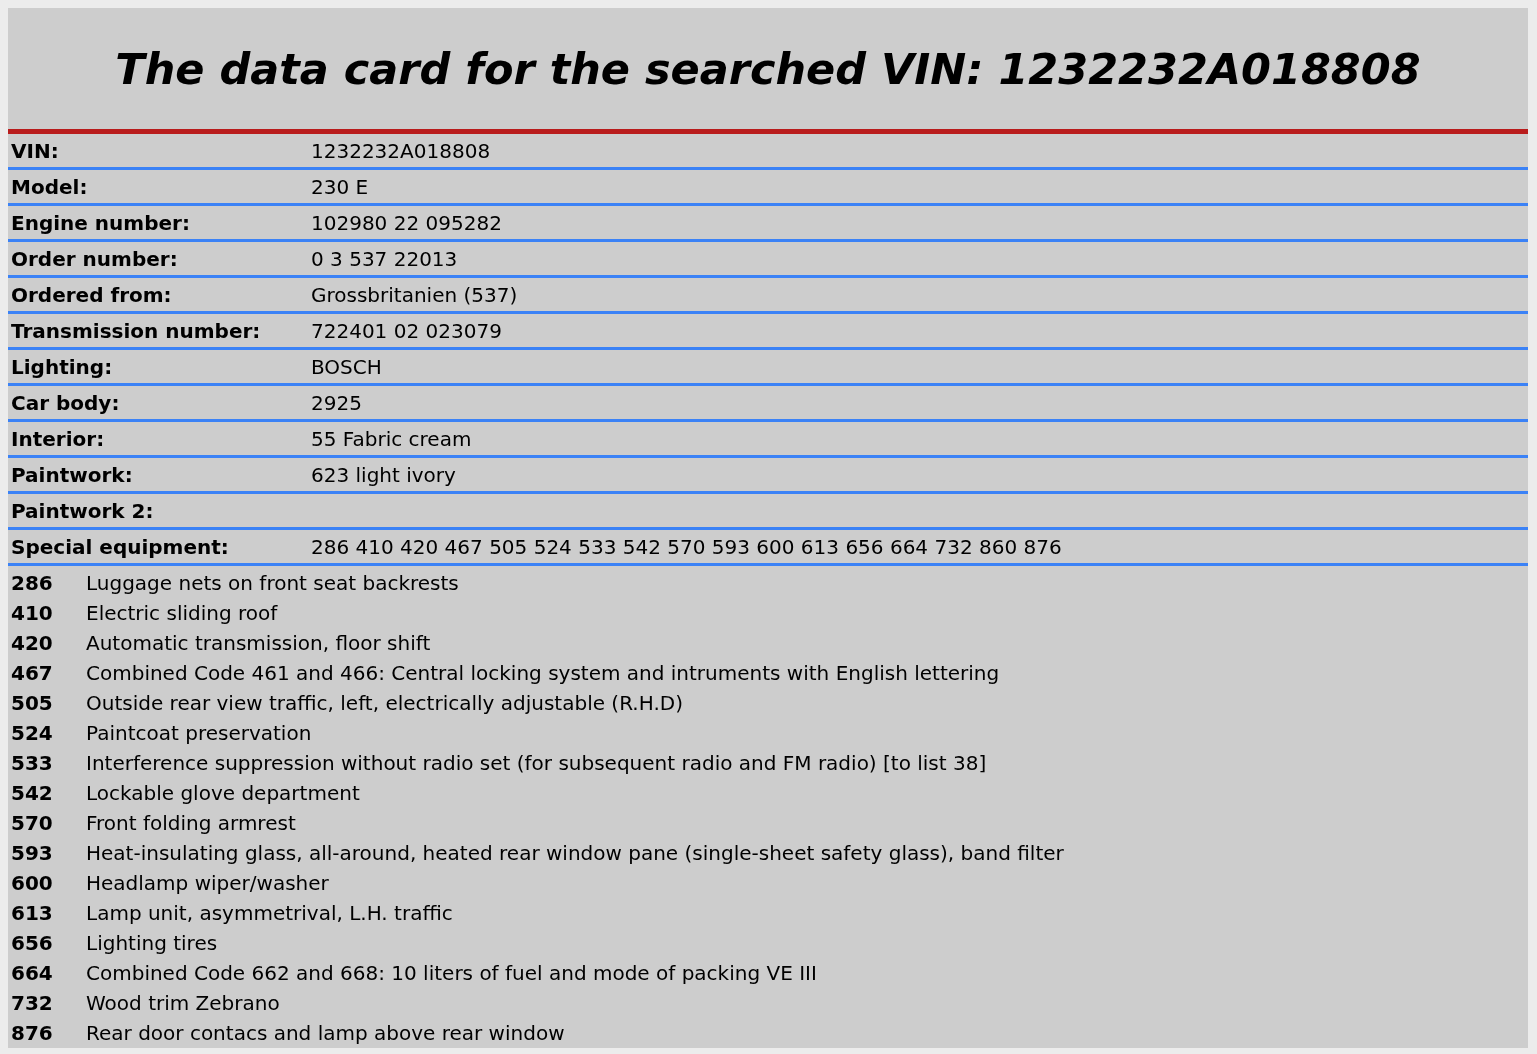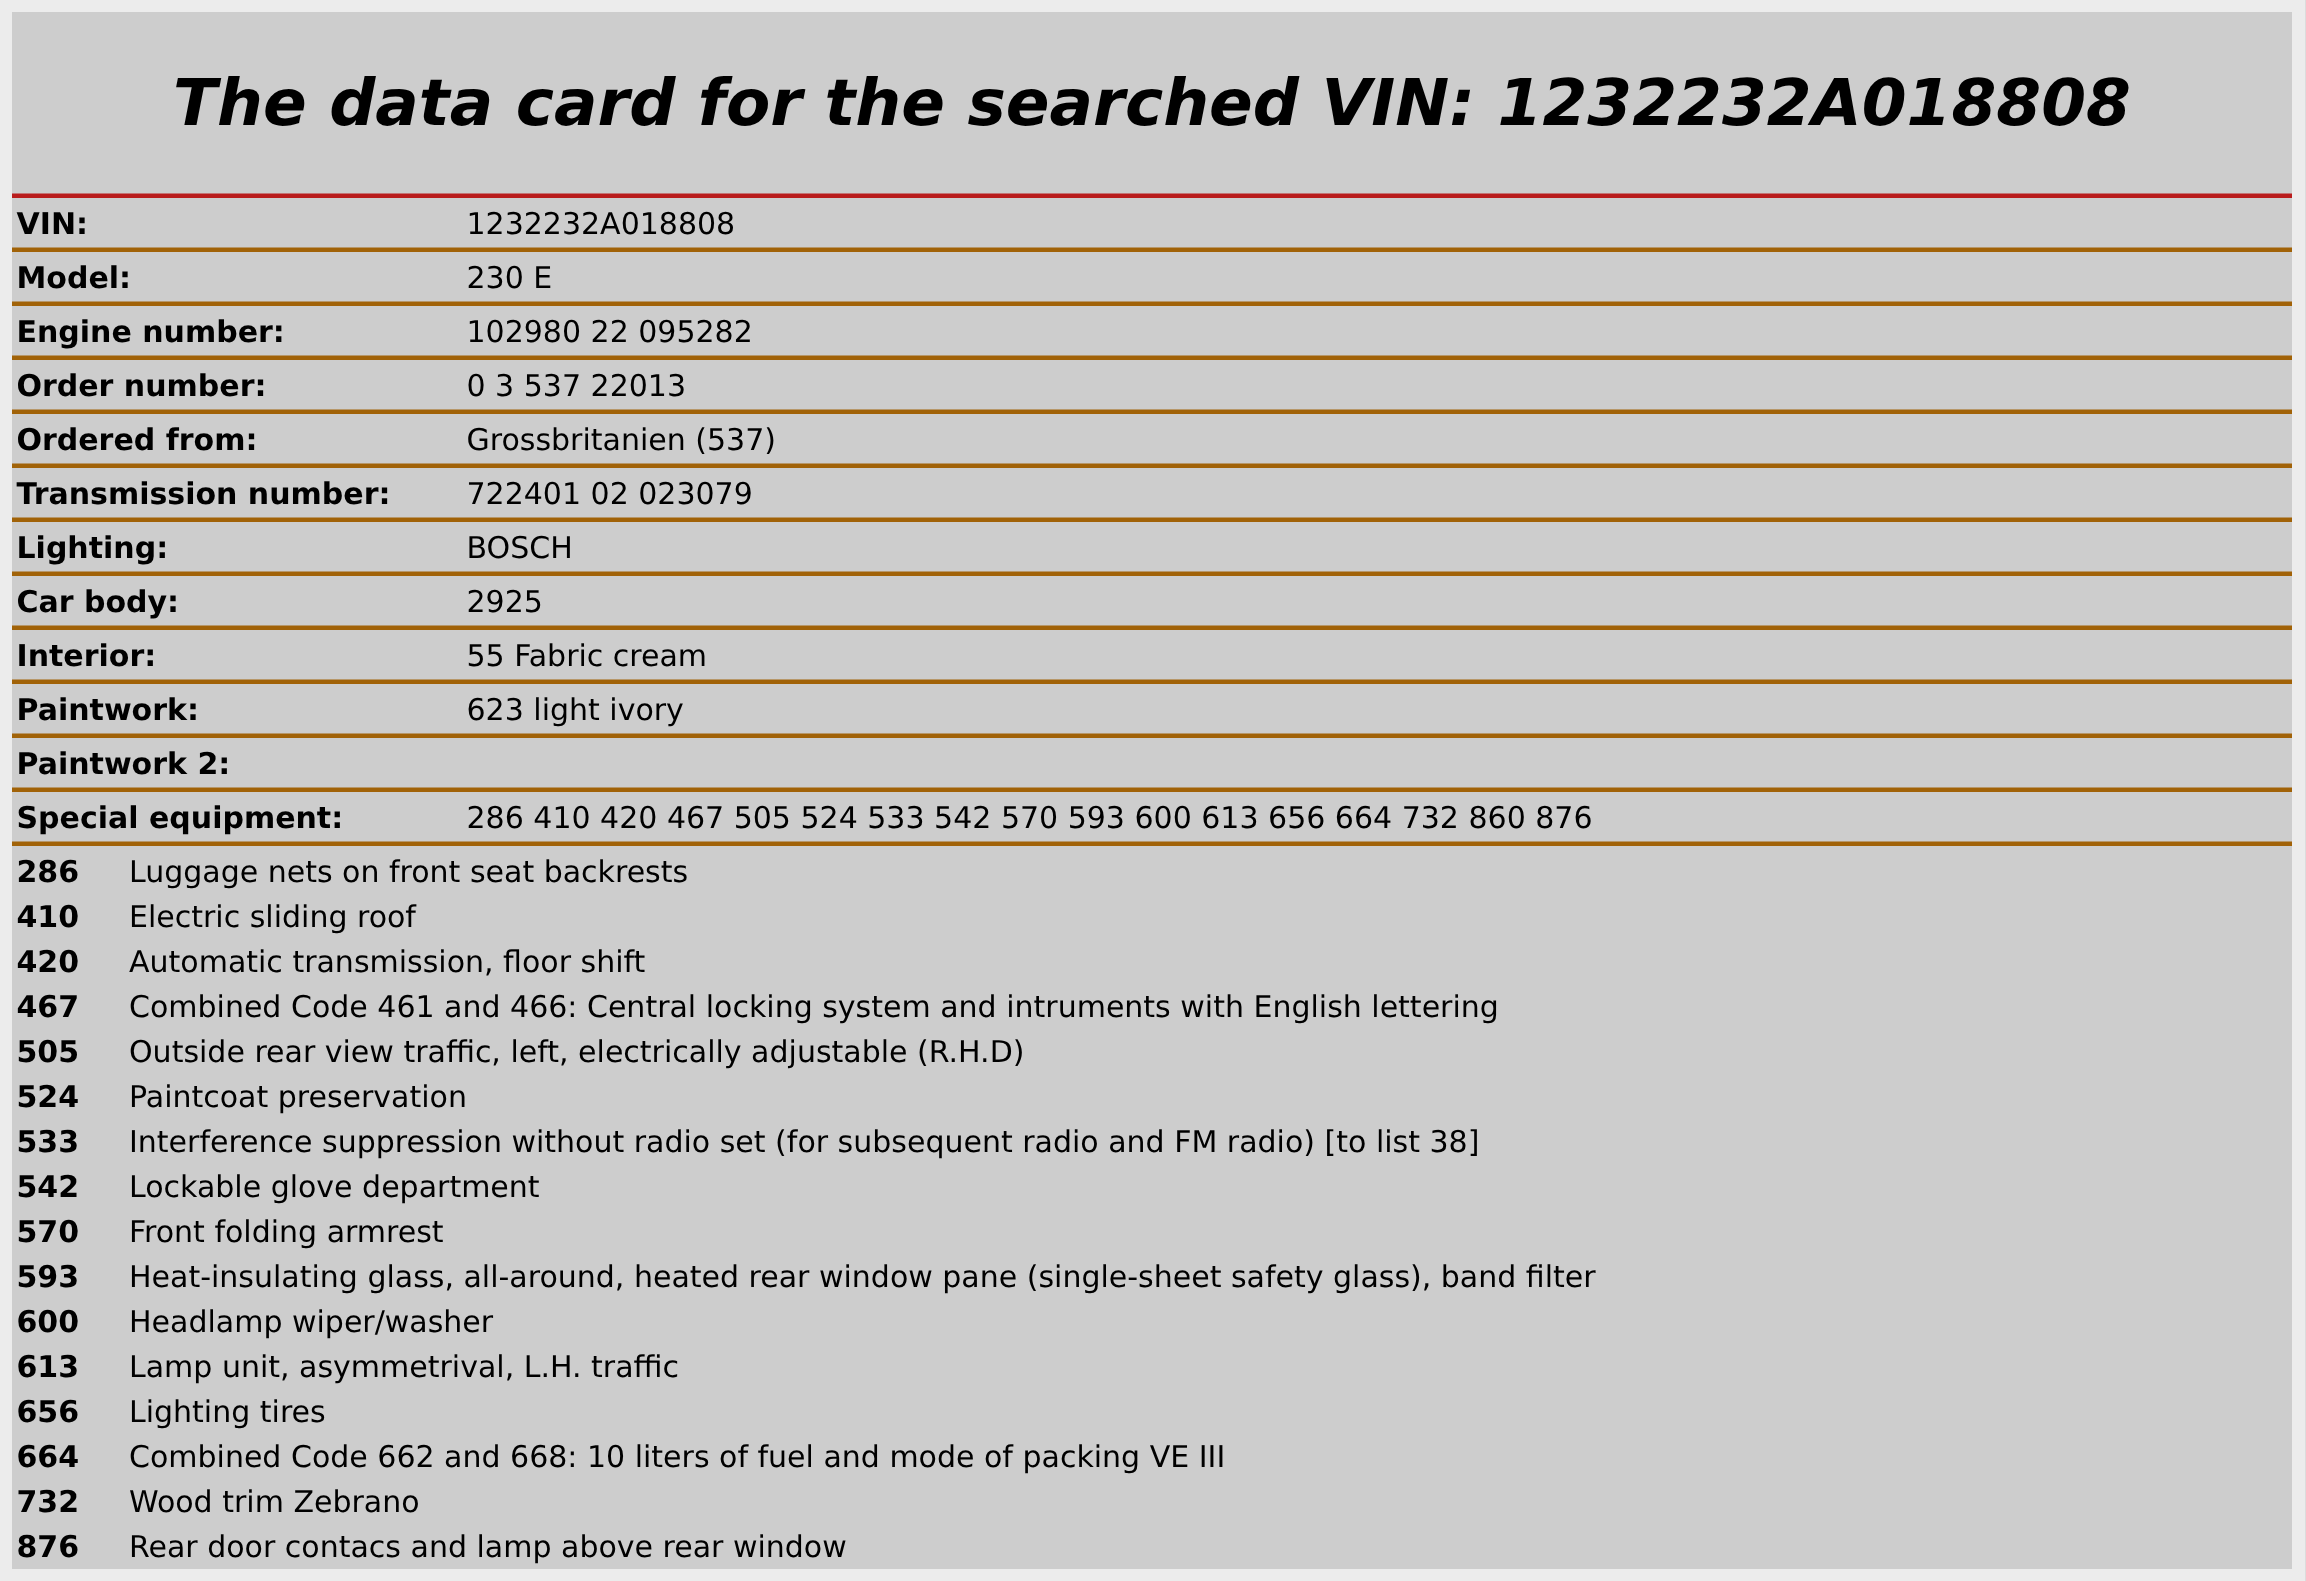--- a/index.html
+++ b/index.html
@@ -20,37 +20,37 @@
     top: 8px;
     width: 1520px;
     min-height: 1037px;
     background: #cdcdcd;
   }
   .title-bar {
     height: 121px;
     display: flex;
     align-items: center;
     justify-content: center;
-    border-bottom: 3px solid #b91c1c;
+    border-bottom: 5px solid #b91c1c;
   }
   .page-title {
     font-size: 43px;
     font-weight: bold;
     font-style: italic;
     letter-spacing: 0px;
     white-space: nowrap;
   }
   .fields {
     width: 100%;
   }
   .field-row {
     display: flex;
     align-items: center;
     height: 33px;
-    border-bottom: 3px solid #a16207;
+    border-bottom: 3px solid #3b82f6;
     font-size: 20px;
   }
   .field-label {
     width: 303px;
     padding-left: 3px;
     box-sizing: border-box;
     font-weight: bold;
     white-space: nowrap;
   }
   .field-value {

